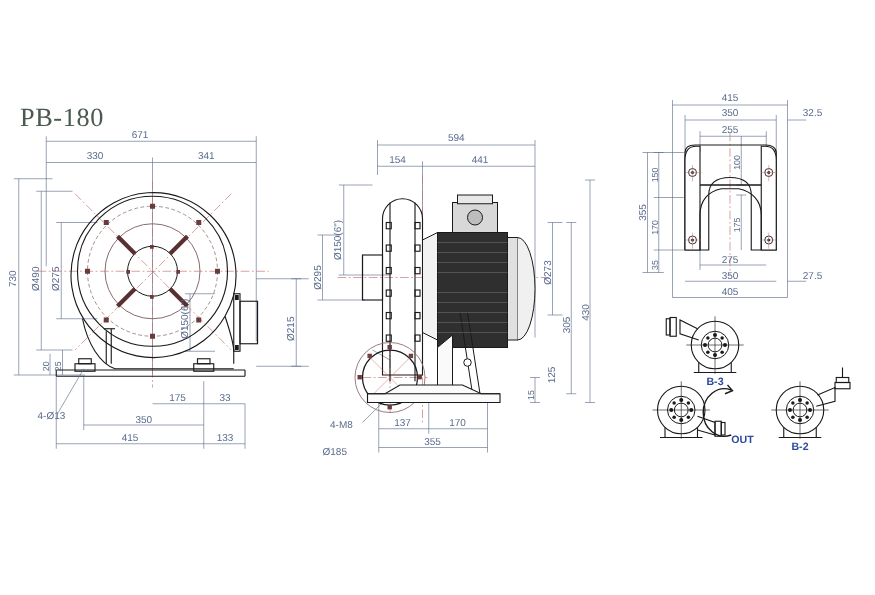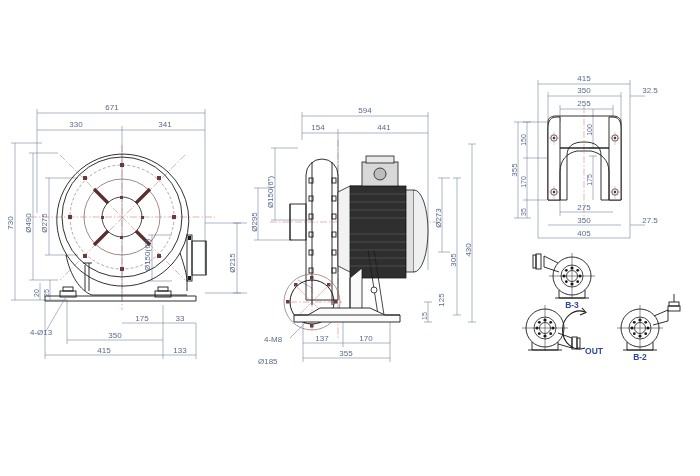--- a/index.html
+++ b/index.html
@@ -13,20 +13,21 @@
   .dimtxt{fill:#5a6b8c;font-family:"Liberation Sans",sans-serif;font-size:8px;}
   .dimtxt.sm{font-size:7px;}
   .viewlbl{fill:#2b4a9b;font-family:"Liberation Sans",sans-serif;font-size:8.5px;font-weight:bold;}
   .outtxt{fill:#2b4a9b;font-family:"Liberation Sans",sans-serif;font-size:8.5px;font-weight:bold;}
 </style>
 </head>
 <body>
 
 <div id="sheet">
 
+  <div class="title">PB-180</div>
 
   <svg width="280" height="380" style="left:0;top:95px;">
     <g stroke="#5a6b8c" stroke-width="0.5" fill="none" shape-rendering="geometricPrecision">
 
       <line x1="37" y1="18" x2="205" y2="18"></line>
       <line x1="37" y1="14" x2="37" y2="118"></line>
       <line x1="205" y1="14" x2="205" y2="178"></line>
 
       <line x1="37" y1="35" x2="122" y2="35"></line>
       <line x1="122" y1="35" x2="205" y2="35"></line>

